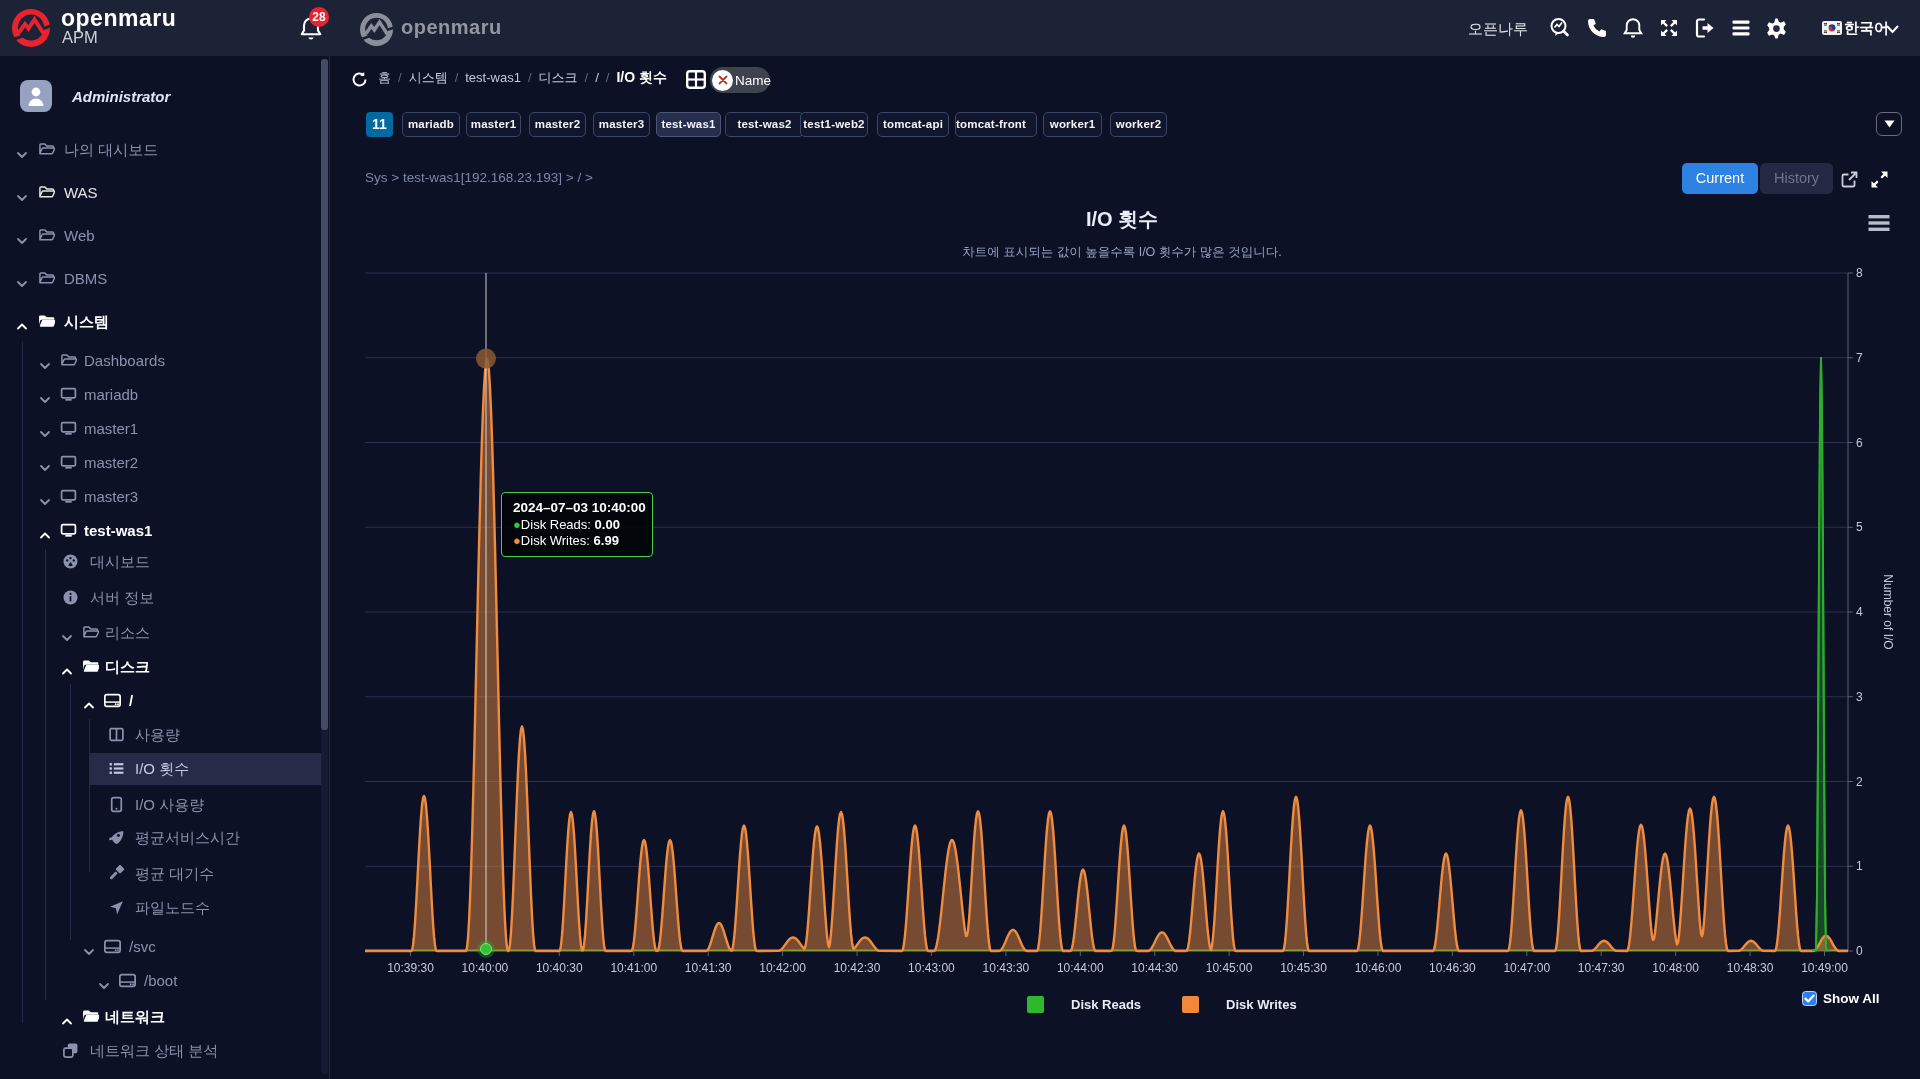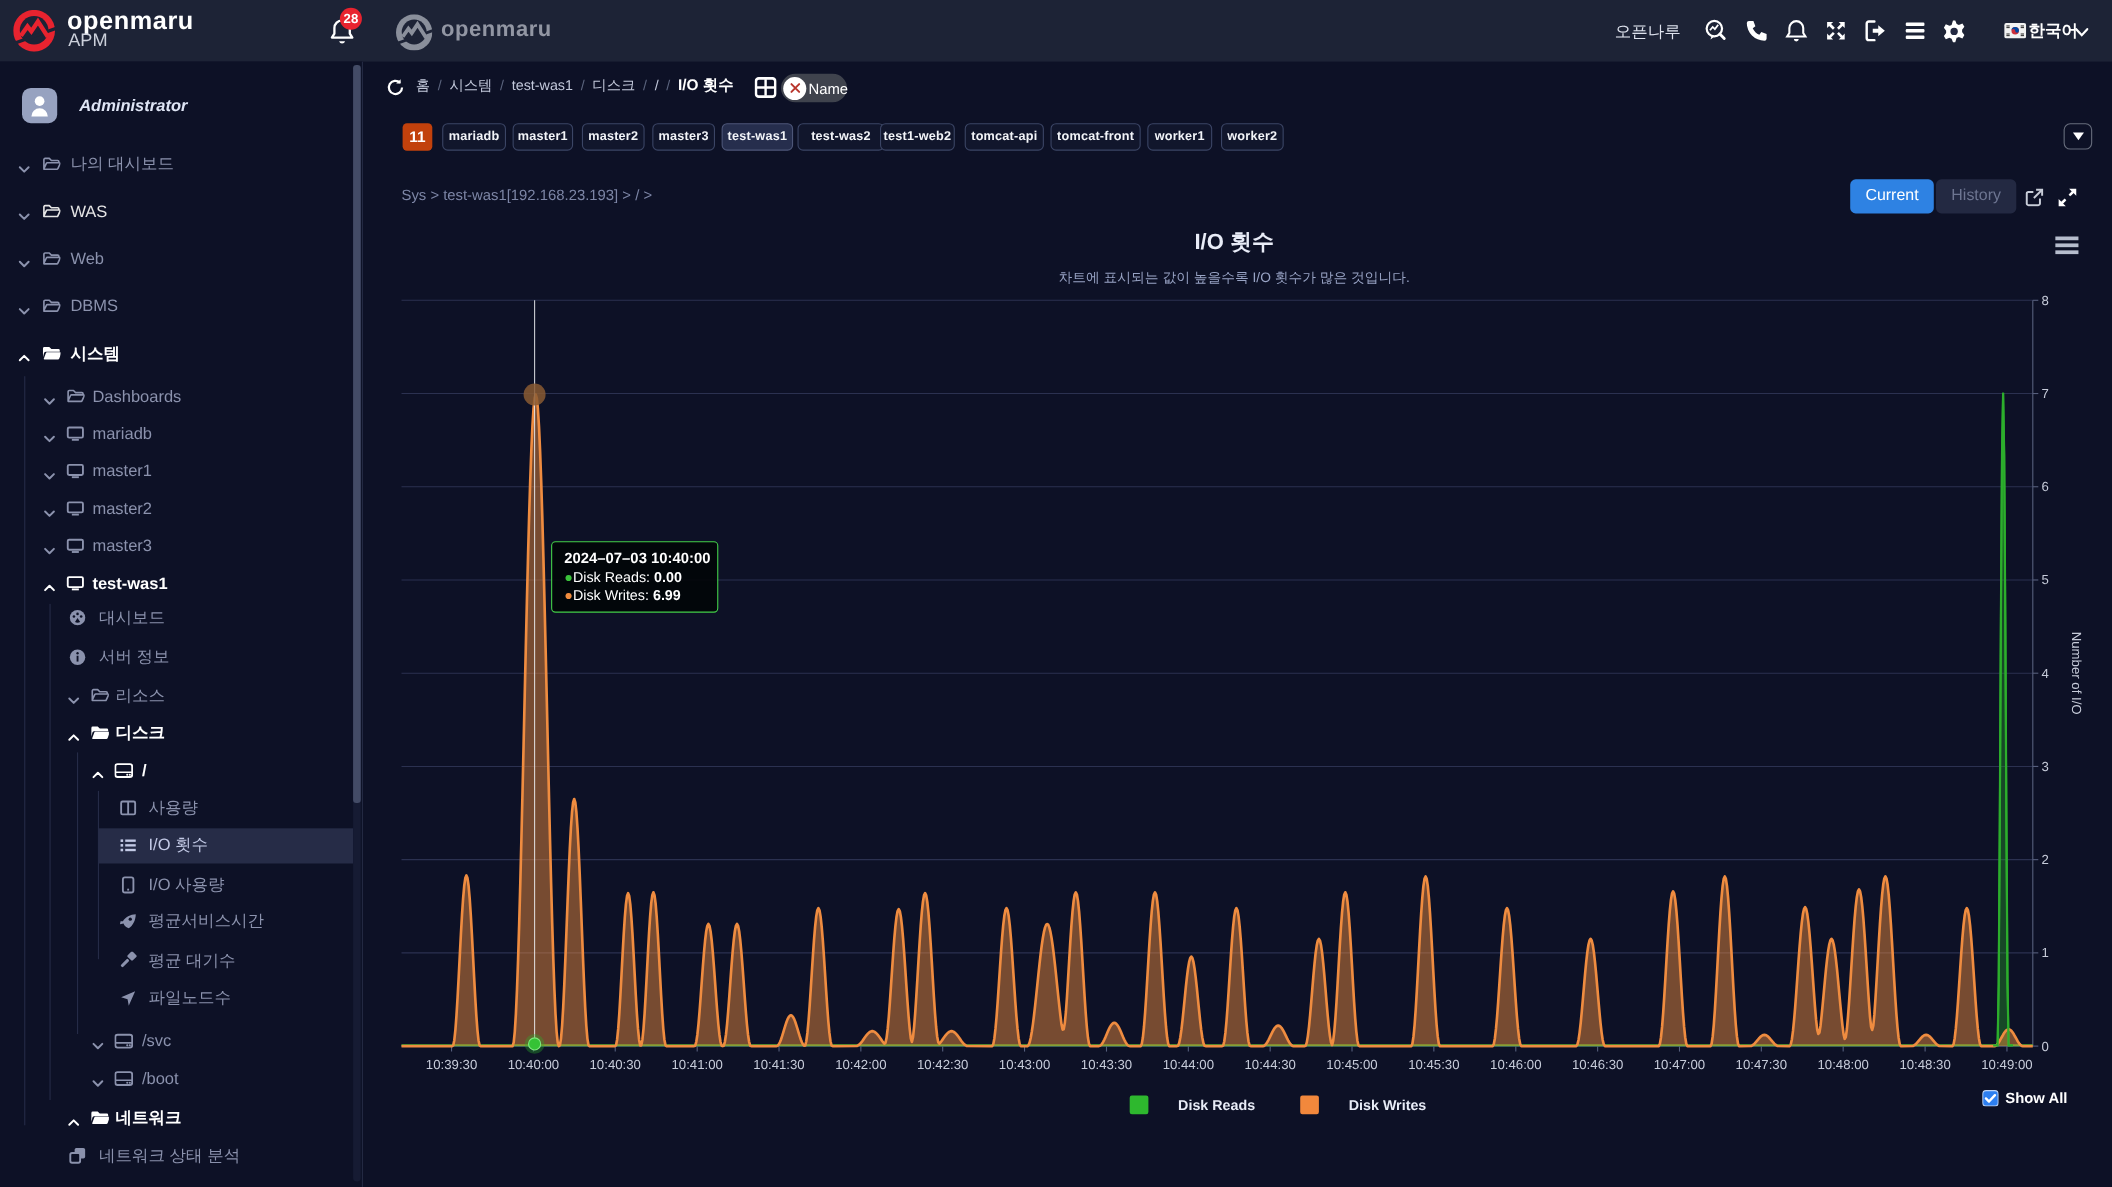--- a/index.html
+++ b/index.html
@@ -27,21 +27,21 @@
 .nav .lbl { position:absolute; }
 .vline { position:absolute; width:1px; background:#252b47; }
 #selrow { position:absolute; left:90px; top:697px; width:231px; height:32px; background:#262c47; }
 #sbtrack { position:absolute; left:321px; top:4px; width:6.5px; height:1014px; border-radius:3px; background:#161b33; }
 #sbthumb { position:absolute; left:321px; top:3px; width:6.5px; height:671px; border-radius:3px; background:#434b66; }
 
 
 #crumb { position:absolute; left:330px; top:56px; width:1590px; height:40px; font-size:13px; color:#c3c9db; }
 .sep { color:#5c657f; padding:0 7px; }
 #tagrow { position:absolute; left:0px; top:112px; height:25px; }
-.cnt { background:#c2410c; color:#fff; font-size:14px; font-weight:bold; border-radius:4px; padding:0 6px; line-height:25px; }
+.cnt { background:#0369a1; color:#fff; font-size:14px; font-weight:bold; border-radius:4px; padding:0 6px; line-height:25px; }
 .chip { background:#11162c; border:1px solid #3b4565; color:#f2f4f8; font-size:11.5px; font-weight:bold; border-radius:5px; padding:0 5.5px; line-height:23px; letter-spacing:0.2px; }
 .chip.sel { background:#262e4d; border-color:#4d5678; }
 #caretbtn { position:absolute; left:1876px; top:112px; width:26px; height:24px; border:1.5px solid #676d7c; border-radius:6px; }
 #sysline { position:absolute; left:365px; top:170px; font-size:13.5px; color:#7d86a6; }
 #btn-cur { position:absolute; left:1682px; top:163px; width:76px; height:31px; background:#2e82e3; border-radius:5px; color:#fff; font-size:14.5px; text-align:center; line-height:31px; }
 #btn-his { position:absolute; left:1760px; top:163px; width:73px; height:31px; background:#232942; border-radius:5px; color:#6d7591; font-size:14.5px; text-align:center; line-height:31px; }
 #ctitle { position:absolute; left:322px; top:206px; width:1600px; text-align:center; font-size:20px; font-weight:600; color:#e8ecf7; }
 #csub { position:absolute; left:322px; top:244px; width:1600px; text-align:center; font-size:12.5px; color:#98a3c4; }
 #tooltip { position:absolute; left:501px; top:492px; width:152px; height:65px; background:rgba(2,5,9,0.93); border:1px solid #43cf49; border-radius:4px; padding:7px 0 0 11px; }
 #tooltip .t1 { font-size:13.5px; font-weight:bold; color:#fff; margin-bottom:2px; }
@@ -340,21 +340,21 @@
               <path d="M2 4 L6 8 L10 4" fill="none" stroke="currentColor" stroke-width="1.8" stroke-linecap="round" stroke-linejoin="round"></path>
             </svg></span>
           <svg class="nico" style="left:104px" width="17" height="17" viewBox="0 0 16 16">
             <rect x="0.8" y="2.5" width="14.4" height="11" rx="2" fill="none" stroke="currentColor" stroke-width="1.6"></rect>
             <line x1="0.8" y1="9.5" x2="15.2" y2="9.5" stroke="currentColor" stroke-width="1.4"></line>
             <circle cx="11" cy="11.6" r="0.9" fill="currentColor"></circle>
             <circle cx="13.2" cy="11.6" r="0.9" fill="currentColor"></circle>
           </svg>
           <span class="lbl" style="left:129px">/svc</span>
         </div>
-<div class="nav" style="left:0;top:911px;width:262px;color:#8b92ad;">
+<div class="nav" style="left:15px;top:911px;width:262px;color:#8b92ad;">
           <span class="chev" style="position:absolute;left:82px;top:7px;color:#8b92ad"><svg class="chev-s" width="12" height="12" viewBox="0 0 12 12">
               <path d="M2 4 L6 8 L10 4" fill="none" stroke="currentColor" stroke-width="1.8" stroke-linecap="round" stroke-linejoin="round"></path>
             </svg></span>
           <svg class="nico" style="left:104px" width="17" height="17" viewBox="0 0 16 16">
             <rect x="0.8" y="2.5" width="14.4" height="11" rx="2" fill="none" stroke="currentColor" stroke-width="1.6"></rect>
             <line x1="0.8" y1="9.5" x2="15.2" y2="9.5" stroke="currentColor" stroke-width="1.4"></line>
             <circle cx="11" cy="11.6" r="0.9" fill="currentColor"></circle>
             <circle cx="13.2" cy="11.6" r="0.9" fill="currentColor"></circle>
           </svg>
           <span class="lbl" style="left:129px">/boot</span>
@@ -406,21 +406,21 @@
 <div id="tagrow">
   <div class="cnt" style="position:absolute;left:366px;top:0">11</div>
   <div class="chip" style="position:absolute;left:402px;top:0;width:58px;text-align:center;padding:0">mariadb</div>
   <div class="chip" style="position:absolute;left:466px;top:0;width:55px;text-align:center;padding:0">master1</div>
   <div class="chip" style="position:absolute;left:529px;top:0;width:57px;text-align:center;padding:0">master2</div>
   <div class="chip" style="position:absolute;left:593px;top:0;width:57px;text-align:center;padding:0">master3</div>
   <div class="chip sel" style="position:absolute;left:656px;top:0;width:65px;text-align:center;padding:0">test-was1</div>
   <div class="chip" style="position:absolute;left:725px;top:0;width:79px;text-align:center;padding:0">test-was2</div>
   <div class="chip" style="position:absolute;left:800px;top:0;width:68px;text-align:center;padding:0">test1-web2</div>
   <div class="chip" style="position:absolute;left:877px;top:0;width:72px;text-align:center;padding:0">tomcat-api</div>
-  <div class="chip" style="position:absolute;left:955px;top:0;width:82px;text-align:center;padding:0">tomcat-front</div>
+  <div class="chip" style="position:absolute;left:955px;top:0;width:82px;text-align:left;padding:0">tomcat-front</div>
   <div class="chip" style="position:absolute;left:1043px;top:0;width:59px;text-align:center;padding:0">worker1</div>
   <div class="chip" style="position:absolute;left:1110px;top:0;width:57px;text-align:center;padding:0">worker2</div>
 </div>
 <div id="caretbtn">
       <svg style="position:absolute;left:7px;top:7px" width="11" height="8" viewBox="0 0 11 8">
         <path d="M0.5 0.5 H10.5 L5.5 7.5z" fill="#fff"></path>
       </svg>
     </div>
 <div id="sysline">Sys &gt; test-was1[192.168.23.193] &gt; / &gt;</div>
 <div id="btn-cur">Current</div>

